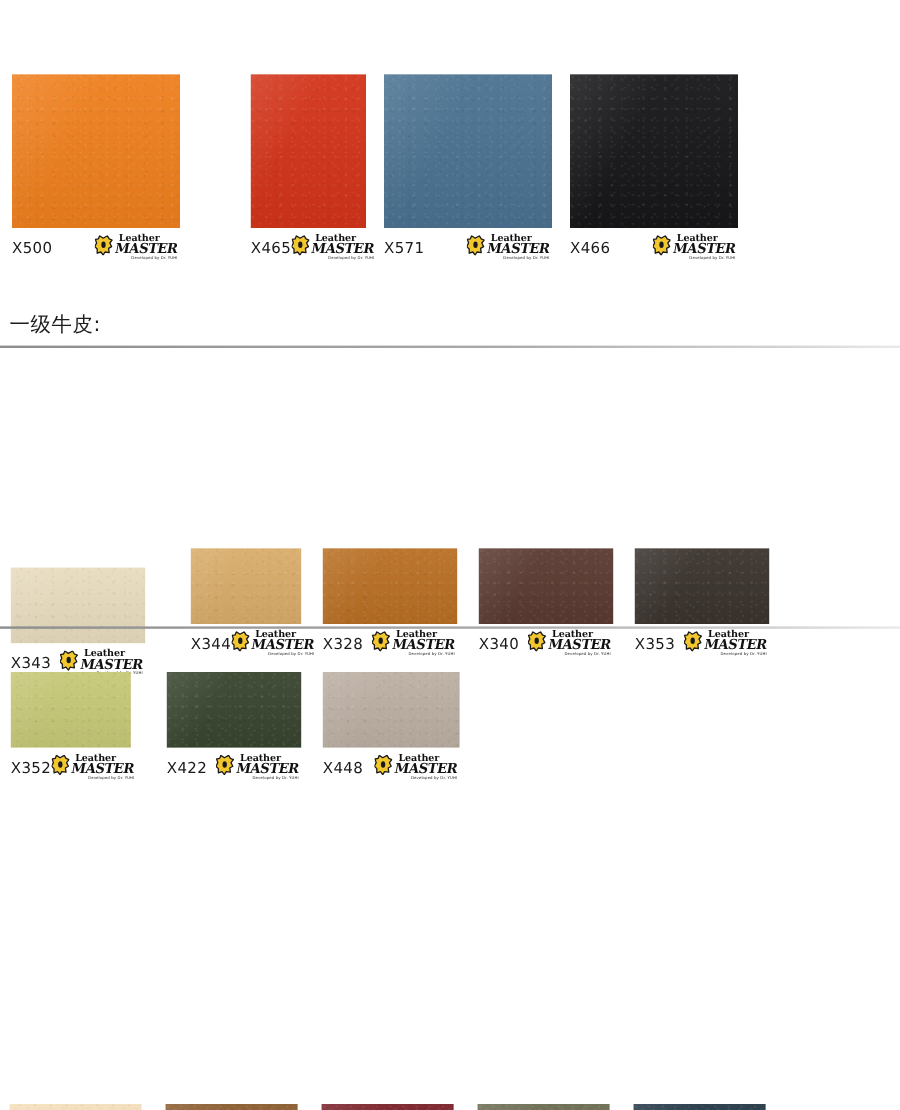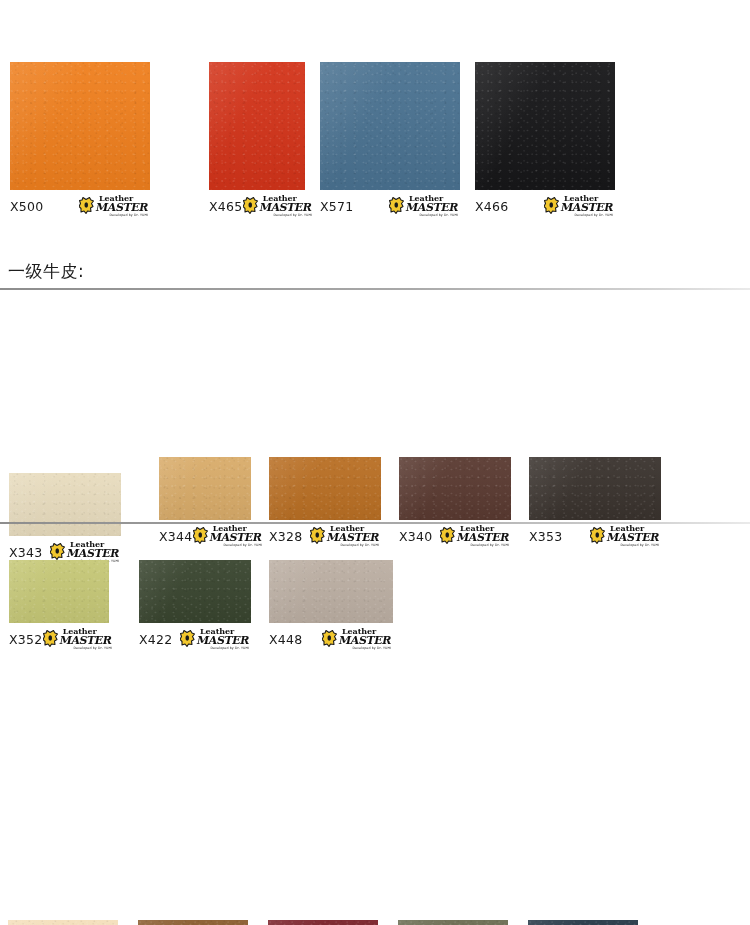--- a/index.html
+++ b/index.html
@@ -286,21 +286,21 @@
                 <ellipse cx="14.5" cy="16" rx="3.6" ry="5.4" fill="#1A1A1A"></ellipse>
               </svg></span>
             <div class="brand-words">
               <span class="brand-leather">Leather</span>
               <span class="brand-master">MASTER</span>
               <span class="brand-tagline">Developed by Dr. YUHI</span>
             </div>
           </div>
         </div>
       </div>
-      <div class="swatch-cell" style="left: 529px; top: 0px; width: 132px;">
+      <div class="swatch-cell" style="left: 529px; top: 0px; width: 112px;">
         <div class="swatch-chip" style="height: 63px; background-color: rgb(58, 51, 46);"></div>
         <div class="swatch-caption">
           <span class="swatch-code">X353</span>
           <div class="brand-logo">
             <span class="brand-hide"><svg width="15" height="17" viewBox="0 0 30 34" aria-hidden="true">
                 <path d="M8 1 L14 5 L21 1 L24 6 L29 8 L25 13 L28 19 L23 22 L24 29 L17 28 L14 33 L10 28 L4 30 L4 23 L0 19 L3 13 L1 7 L6 6 Z" fill="#F2C72E" stroke="#1A1A1A" stroke-width="2.2" stroke-linejoin="round"></path>
                 <ellipse cx="14.5" cy="16" rx="3.6" ry="5.4" fill="#1A1A1A"></ellipse>
               </svg></span>
             <div class="brand-words">
               <span class="brand-leather">Leather</span>
@@ -337,21 +337,21 @@
                 <ellipse cx="14.5" cy="16" rx="3.6" ry="5.4" fill="#1A1A1A"></ellipse>
               </svg></span>
             <div class="brand-words">
               <span class="brand-leather">Leather</span>
               <span class="brand-master">MASTER</span>
               <span class="brand-tagline">Developed by Dr. YUHI</span>
             </div>
           </div>
         </div>
       </div>
-      <div class="swatch-cell" style="left: 269px; top: 103px; width: 124px;">
+      <div class="swatch-cell" style="left: 269px; top: 103px; width: 114px;">
         <div class="swatch-chip" style="height: 63px; background-color: rgb(188, 175, 163);"></div>
         <div class="swatch-caption">
           <span class="swatch-code">X448</span>
           <div class="brand-logo">
             <span class="brand-hide"><svg width="15" height="17" viewBox="0 0 30 34" aria-hidden="true">
                 <path d="M8 1 L14 5 L21 1 L24 6 L29 8 L25 13 L28 19 L23 22 L24 29 L17 28 L14 33 L10 28 L4 30 L4 23 L0 19 L3 13 L1 7 L6 6 Z" fill="#F2C72E" stroke="#1A1A1A" stroke-width="2.2" stroke-linejoin="round"></path>
                 <ellipse cx="14.5" cy="16" rx="3.6" ry="5.4" fill="#1A1A1A"></ellipse>
               </svg></span>
             <div class="brand-words">
               <span class="brand-leather">Leather</span>

